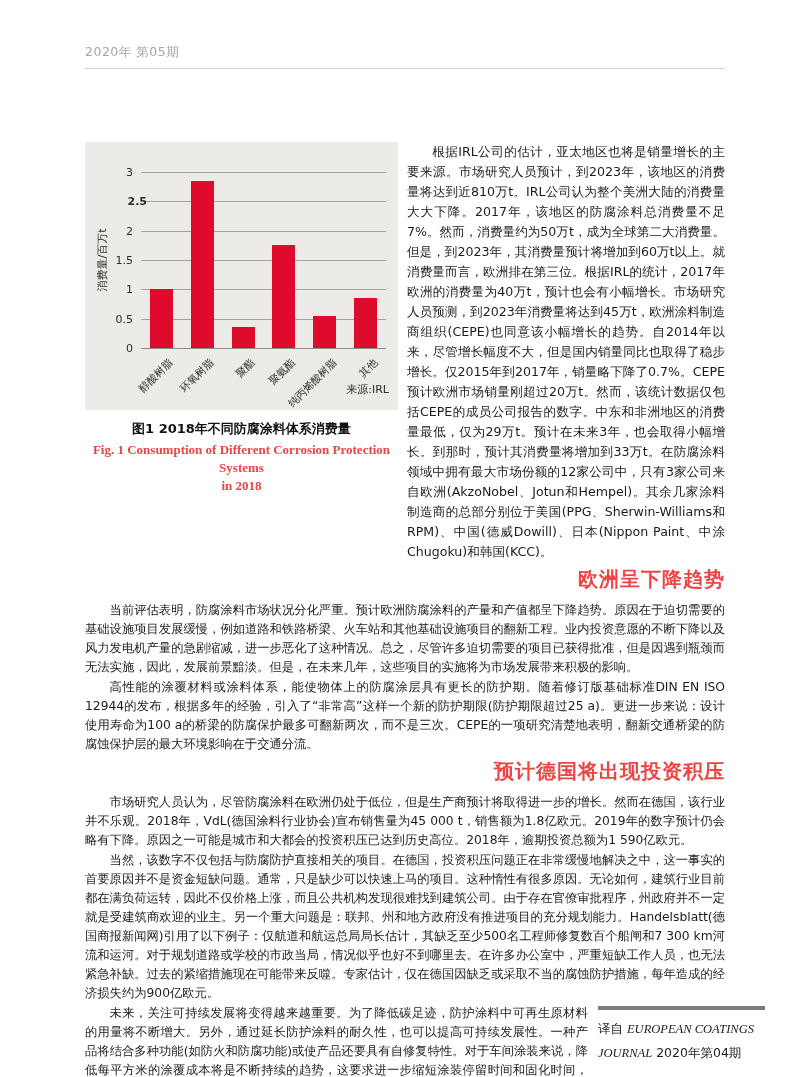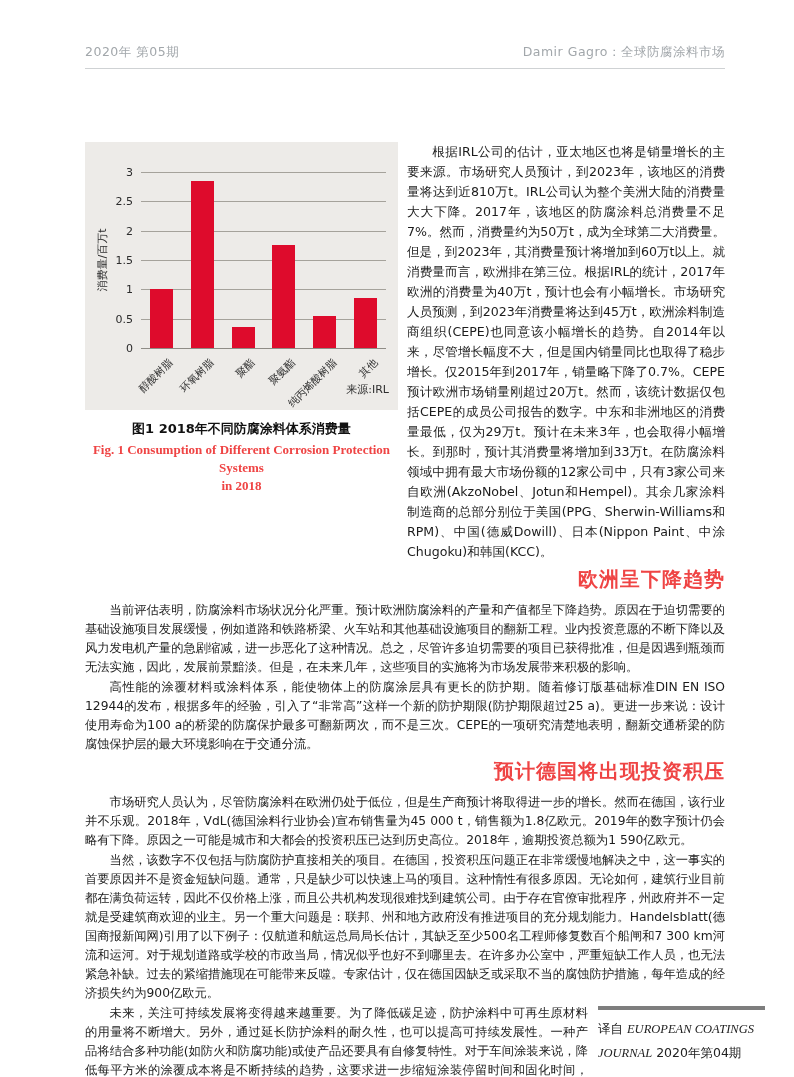--- a/index.html
+++ b/index.html
@@ -50,42 +50,41 @@
   .f-page{margin-left:5px;border-left:4px solid #1f4e79;border-top:3px solid #1f4e79;
           padding:1px 24px 8px 7px;font-family:"Liberation Serif",serif;
           font-style:italic;font-weight:bold;font-size:18px;color:#a16207;}
   .clearfix::after{content:"";display:block;clear:both;}
 </style>
 </head>
 <body>
 
 <div class="header">
   <span>2020年 第05期</span>
-  <span>Damir Gagro：全球防腐涂料市场</span>
 </div>
 
 <div class="main">
 
   <div class="columns">
     <div class="figure-col">
       <div class="chart-panel">
         <span class="ylab">消费量/百万t</span>
         <span class="chart-src">来源:IRL</span>
       <div class="gridline base" style="left: 56px; width: 245px; top: 206px;"></div>
           <div class="ytick" style="left: 0px; width: 48px; top: 200px;">0</div>
           <div class="gridline" style="left: 56px; width: 245px; top: 176.667px;"></div>
           <div class="ytick" style="left: 0px; width: 48px; top: 170.667px;">0.5</div>
           <div class="gridline" style="left: 56px; width: 245px; top: 147.333px;"></div>
           <div class="ytick" style="left: 0px; width: 48px; top: 141.333px;">1</div>
           <div class="gridline" style="left: 56px; width: 245px; top: 118px;"></div>
           <div class="ytick" style="left: 0px; width: 48px; top: 112px;">1.5</div>
           <div class="gridline" style="left: 56px; width: 245px; top: 88.6667px;"></div>
           <div class="ytick" style="left: 0px; width: 48px; top: 82.6667px;">2</div>
           <div class="gridline" style="left: 56px; width: 245px; top: 59.3333px;"></div>
-          <div class="ytick" style="left: 0px; width: 48px; top: 53.3333px;">2.5</div>
+          <div class="ytick" style="left: 14px; width: 48px; top: 53.3333px; font-weight: bold;">2.5</div>
           <div class="gridline" style="left: 56px; width: 245px; top: 30px;"></div>
           <div class="ytick" style="left: 0px; width: 48px; top: 24px;">3</div>
           <div class="bar" style="left: 64.9167px; width: 23px; top: 147.333px; height: 58.6667px; background: rgb(222, 11, 44);"></div>
           <div class="xlab" style="right: 231.583px; top: 214px;">醇酸树脂</div>
           <div class="bar" style="left: 105.75px; width: 23px; top: 38.8px; height: 167.2px; background: rgb(222, 11, 44);"></div>
           <div class="xlab" style="right: 190.75px; top: 214px;">环氧树脂</div>
           <div class="bar" style="left: 146.583px; width: 23px; top: 185.467px; height: 20.5333px; background: rgb(222, 11, 44);"></div>
           <div class="xlab" style="right: 149.917px; top: 214px;">聚酯</div>
           <div class="bar" style="left: 187.417px; width: 23px; top: 103.333px; height: 102.667px; background: rgb(222, 11, 44);"></div>
           <div class="xlab" style="right: 109.083px; top: 214px;">聚氨酯</div>

